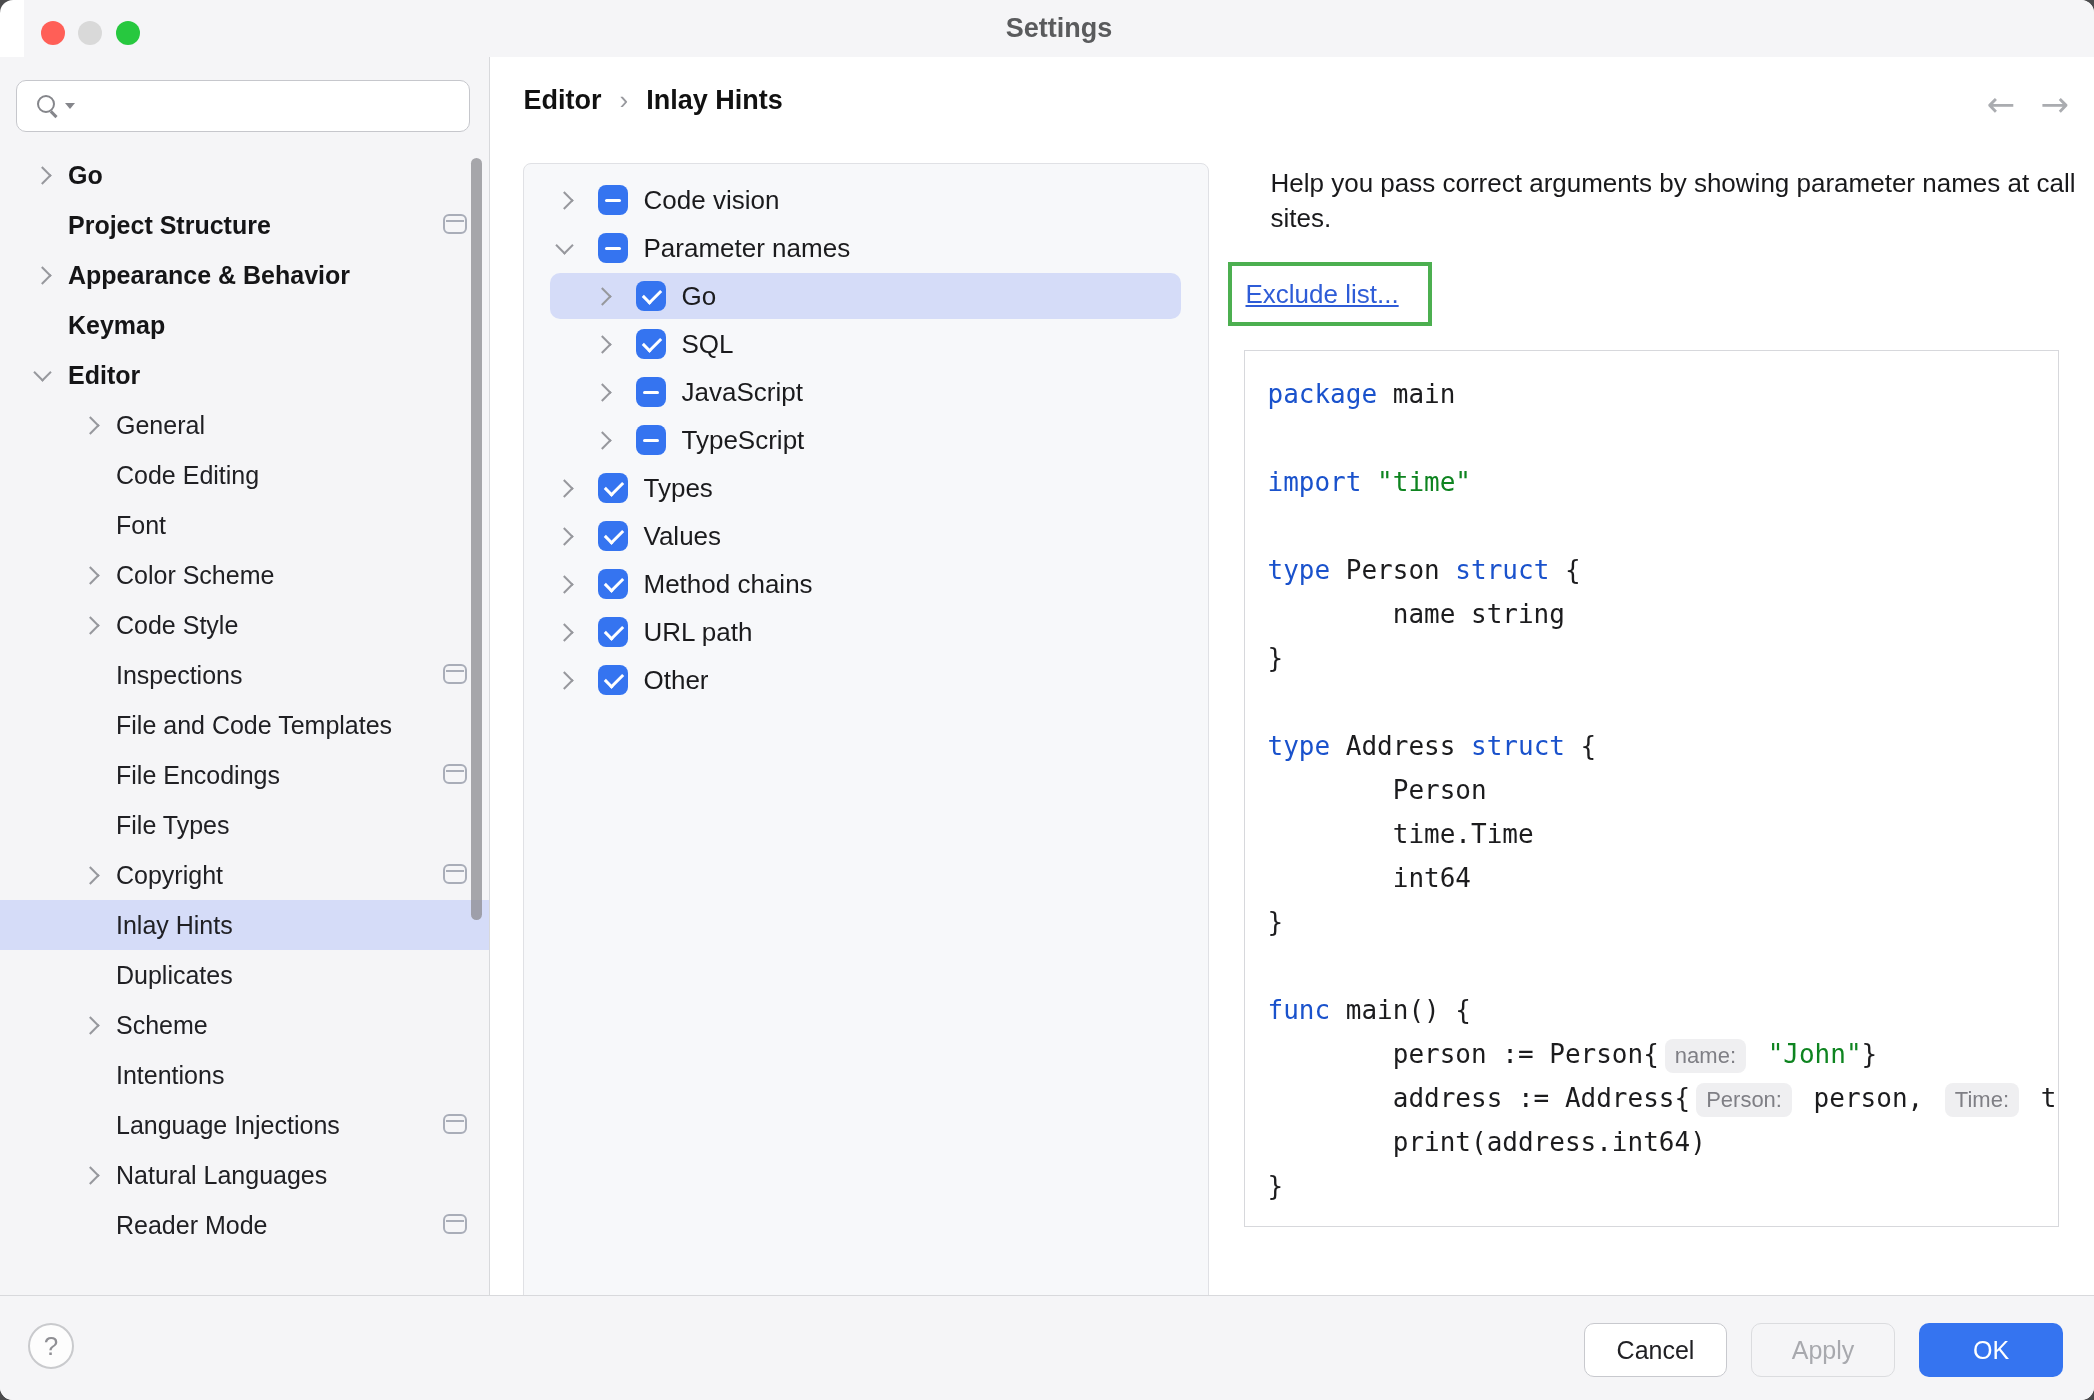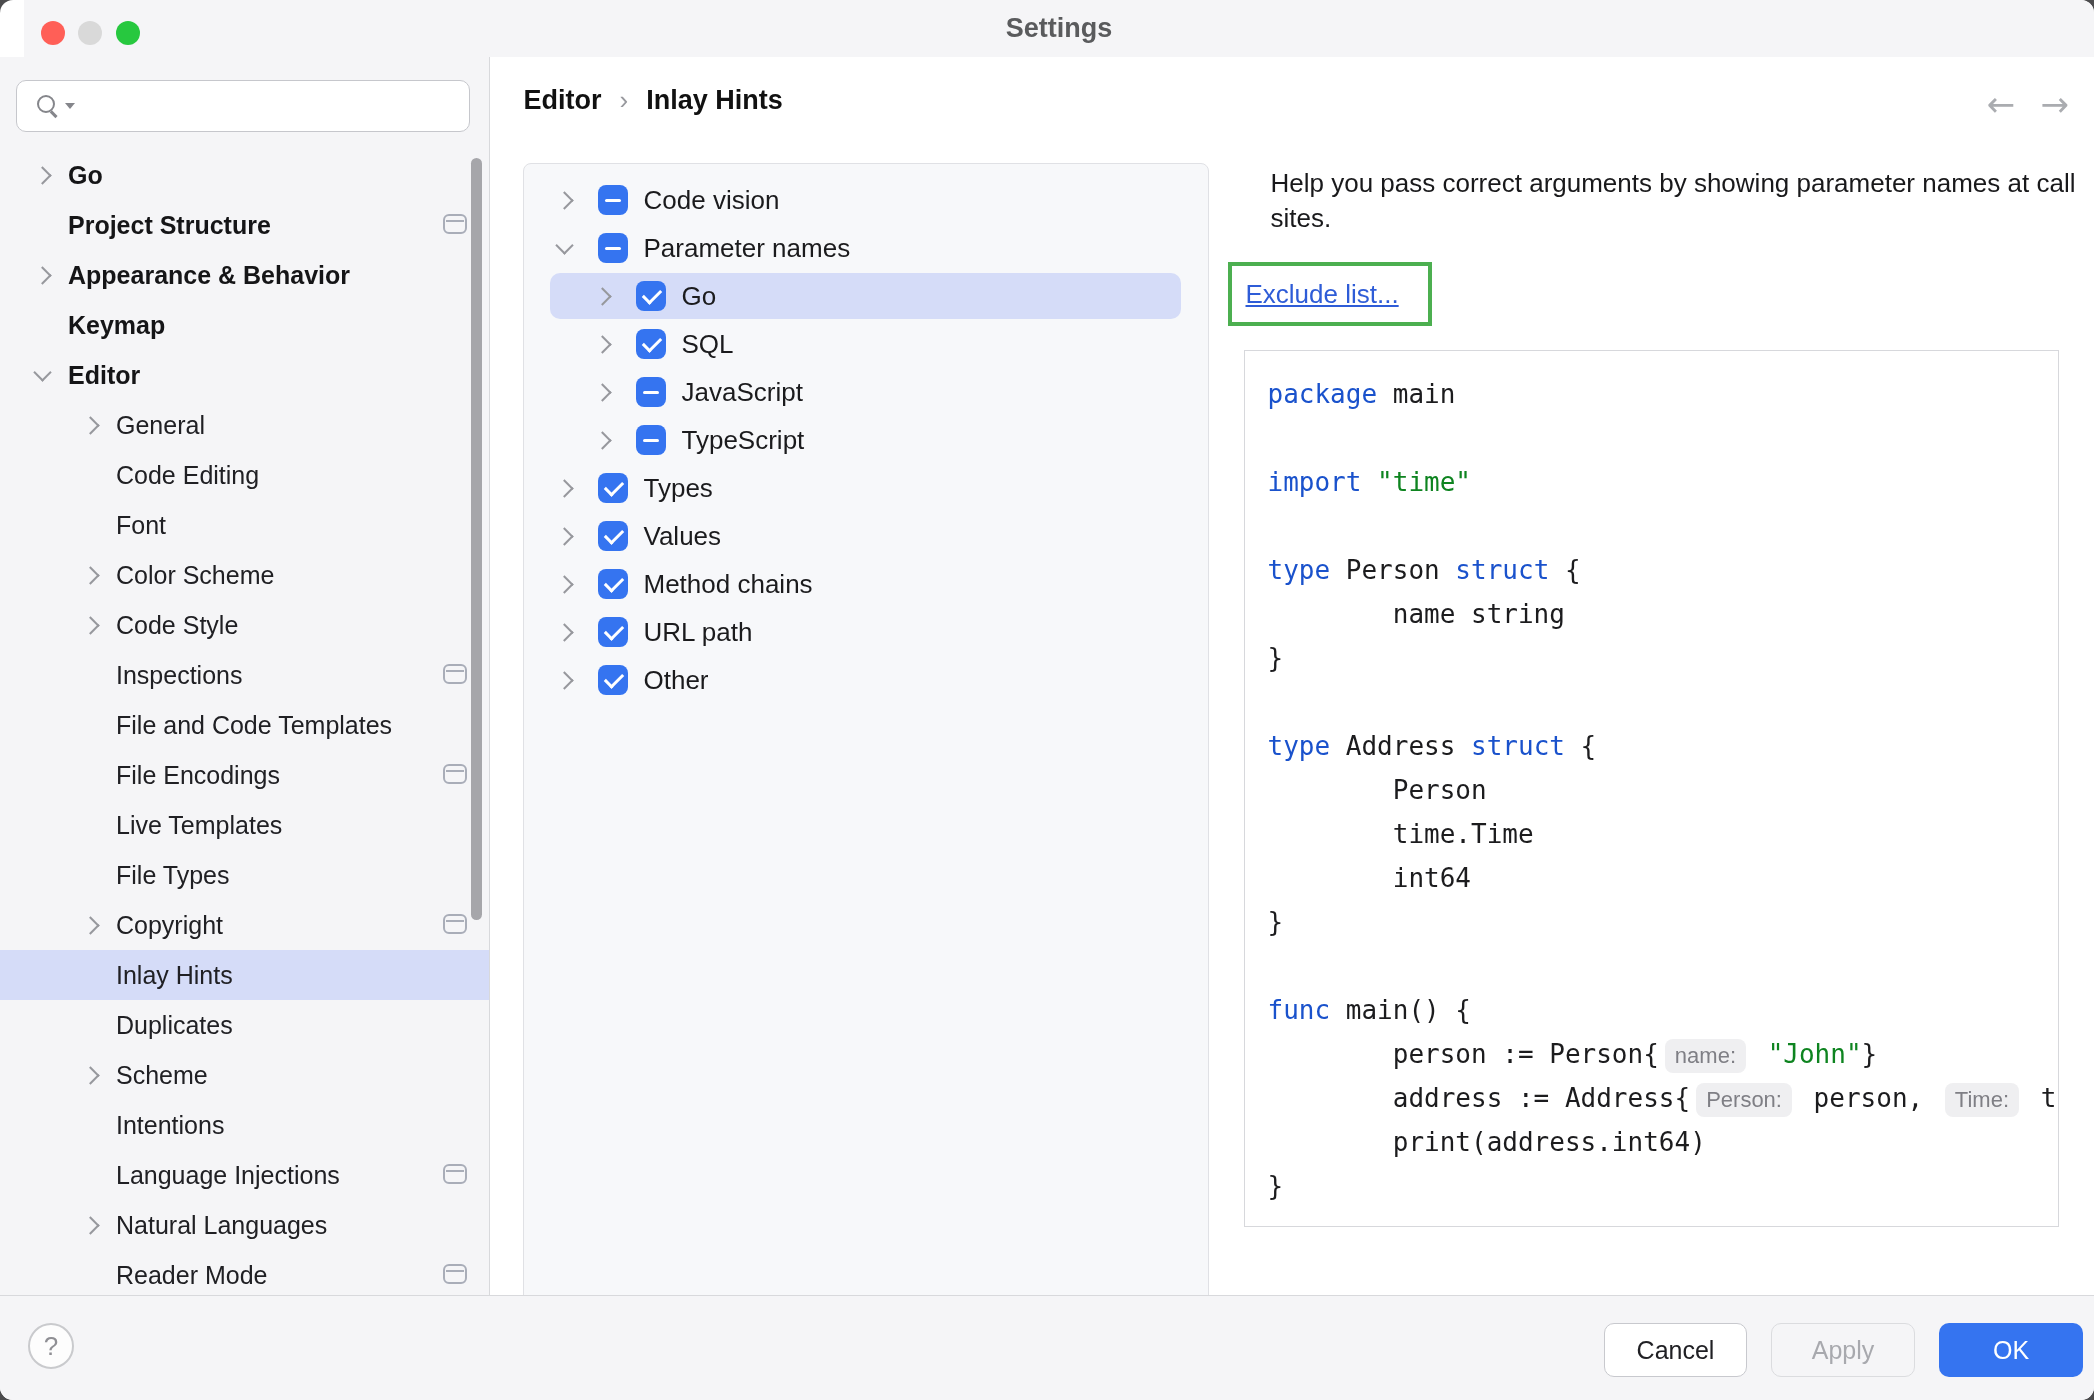--- a/index.html
+++ b/index.html
@@ -87,21 +87,21 @@
         background:#EFEFF1;border-radius:8px;padding:0 10px;line-height:34px;height:34px;
         vertical-align:middle;margin:0 6px;}
 
   
   .footer{position:absolute;left:0;right:0;bottom:0;height:105px;background:var(--gray-bg);
           border-top:1.5px solid var(--line);box-sizing:border-box;}
   .help-btn{position:absolute;left:28px;top:27px;width:46px;height:46px;border-radius:50%;
             border:2px solid #C9CACD;background:#FDFDFD;box-sizing:border-box;
             display:flex;align-items:center;justify-content:center;font-size:26px;color:#8F8F94;}
   .btn{position:absolute;top:27px;height:54px;border-radius:10px;font-size:25px;box-sizing:border-box;
-       display:flex;align-items:center;justify-content:center;font-family:"Liberation Sans",sans-serif;margin-left:20px;}
+       display:flex;align-items:center;justify-content:center;font-family:"Liberation Sans",sans-serif;}
   .btn-cancel{left:1584px;width:143px;background:#fff;border:1.5px solid #C8C9CE;color:#202024;}
   .btn-apply{left:1751px;width:144px;background:var(--gray-bg);border:1.5px solid #DBDCDF;color:#A8A9AE;}
   .btn-ok{left:1919px;width:144px;background:var(--accent);border:none;color:#fff;}
 </style>
 </head>
 <body>
 
 <div class="window">
 
   <div class="titlebar">
@@ -177,24 +177,20 @@
           <span class="winicon"></span>
         </div>
         <div class="srow l1">
           <span class="schev-slot"></span>
           <span>File and Code Templates</span>
         </div>
         <div class="srow l1">
           <span class="schev-slot"></span>
           <span>File Encodings</span>
           <span class="winicon"></span>
-        </div>
-        <div class="srow l1">
-          <span class="schev-slot"></span>
-          <span>Live Templates</span>
         </div>
         <div class="srow l1">
           <span class="schev-slot"></span>
           <span>File Types</span>
         </div>
         <div class="srow l1">
           <span class="schev-slot">
             <span class="chev right"></span>
           </span>
           <span>Copyright</span>

